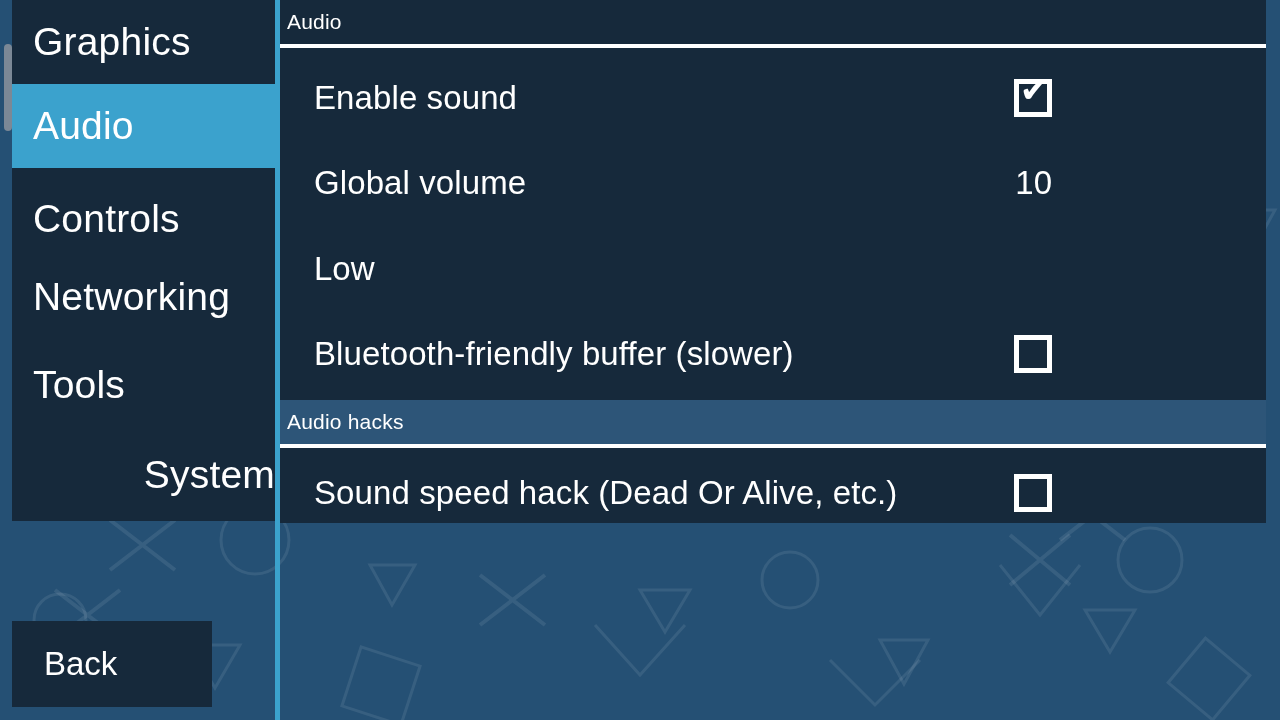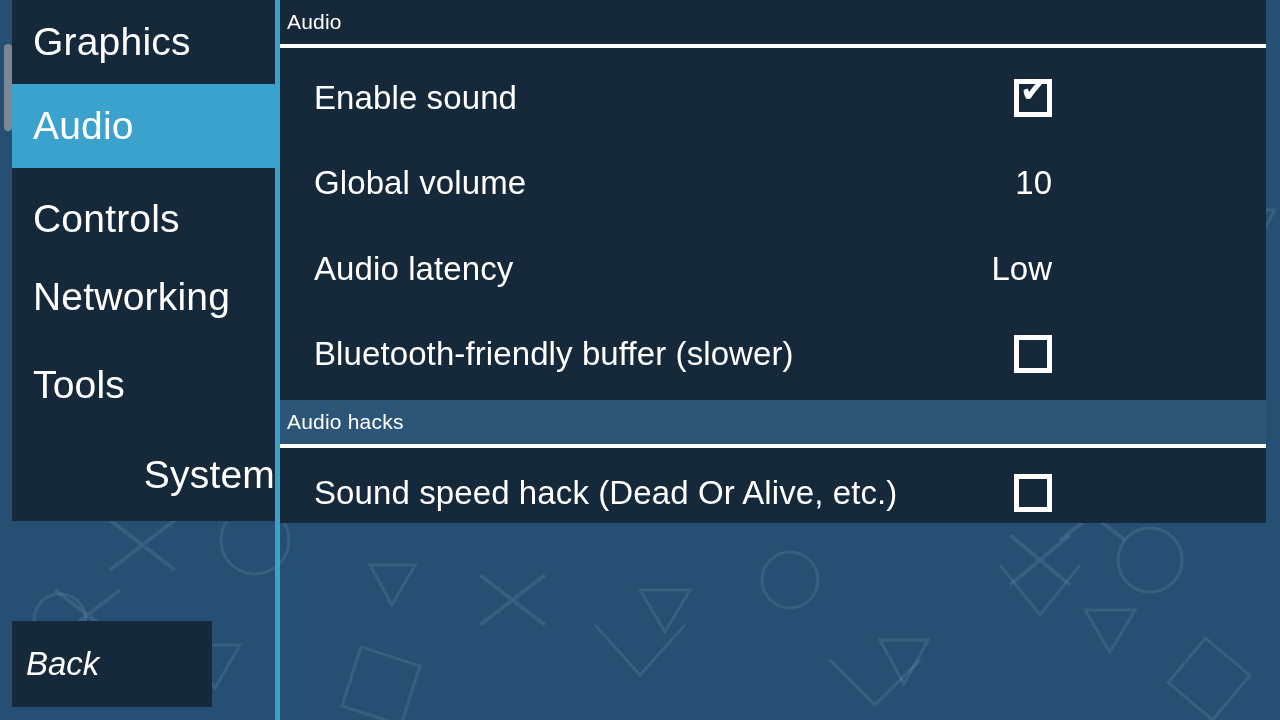--- a/index.html
+++ b/index.html
@@ -81,26 +81,25 @@
 
   #back-button {
     position: absolute;
     left: 12px;
     top: 621px;
     width: 200px;
     height: 86px;
     background: #16293b;
     display: flex;
     align-items: center;
-    padding-left: 14px;
+    padding-left: 32px;
     box-sizing: border-box;
     color: #ffffff;
     font-size: 33px;
     z-index: 3;
-    font-style: italic;
   }
 
   
   #divider {
     position: absolute;
     left: 275px;
     top: 0;
     width: 5px;
     height: 720px;
     background: #3ba2cd;
@@ -311,21 +310,20 @@
         <span class="tick">✔</span>
       </span>
     </div>
 
     <div class="row" style="top:140px;">
       <span class="row-label">Global volume</span>
       <span class="row-value">10</span>
     </div>
 
     <div class="row" style="top:226px;">
-      <span class="row-label">Audio latency</span>
       <span class="row-value">Low</span>
     </div>
 
     <div class="row" style="top:311px;gap:28px;">
       <span class="row-label">Bluetooth-friendly buffer (slower)</span>
       <span class="checkbox">
         <span class="tick"></span>
       </span>
     </div>
 

